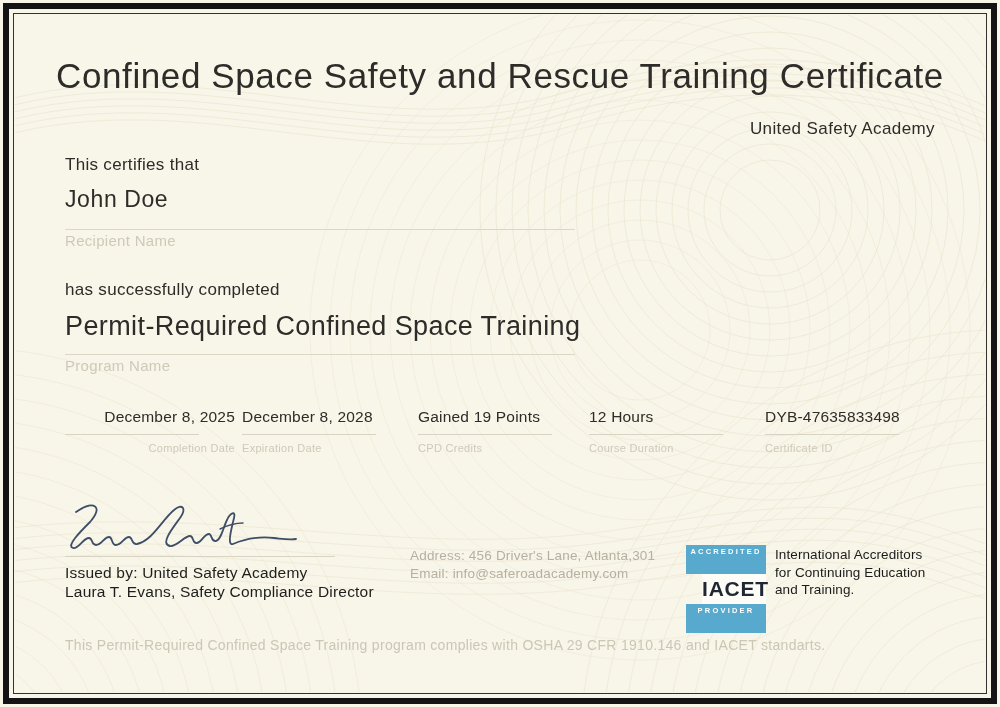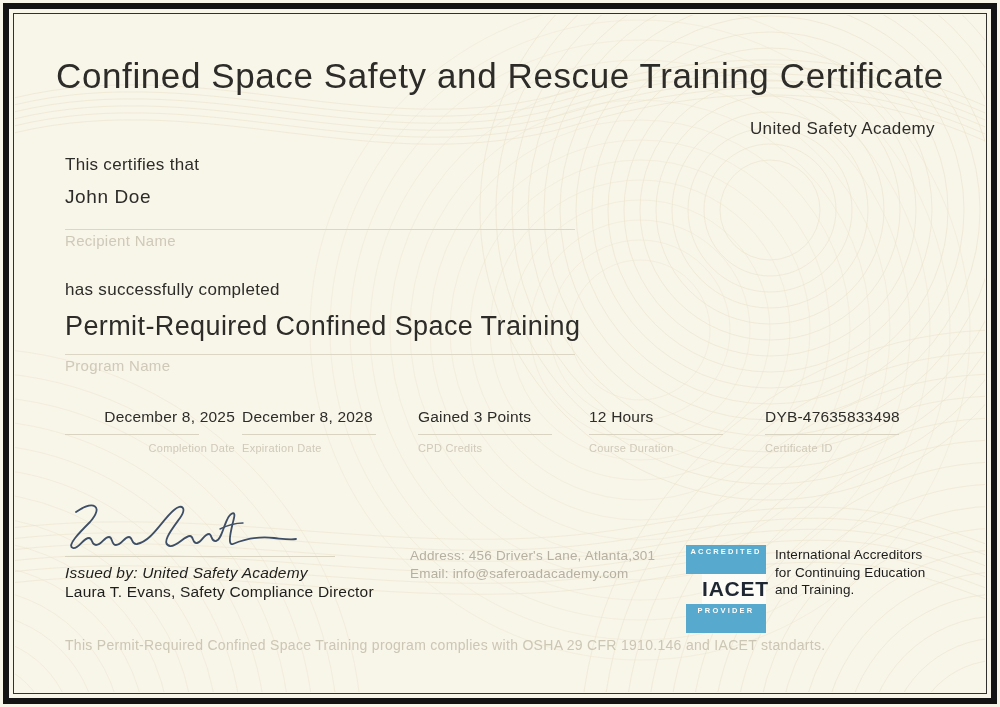--- a/index.html
+++ b/index.html
@@ -9,21 +9,21 @@
     font-family:"Liberation Sans", sans-serif;color:#2d2c29;
   }
   .frame-outer{position:absolute;inset:3px;border:6px solid #141414;pointer-events:none;z-index:3;}
   .frame-inner{position:absolute;inset:13px;border:1.5px solid #32312d;pointer-events:none;z-index:3;}
   .guilloche{position:absolute;inset:15px;width:970px;height:677px;z-index:1;}
   .content{position:absolute;inset:0;z-index:2;}
   .abs{position:absolute;}
   .title{left:0;right:0;top:56px;text-align:center;font-size:35px;letter-spacing:.6px;color:#2d2c29;font-weight:400;}
   .org{right:65px;top:119px;font-size:17px;letter-spacing:.4px;}
   .lead{left:65px;font-size:17px;letter-spacing:.3px;}
-  .bigname{left:65px;top:186px;font-size:19px;letter-spacing:.6px;}
+  .bigname{left:65px;top:186px;font-size:23px;letter-spacing:.6px;}
   .program{left:65px;top:311px;font-size:27px;letter-spacing:.4px;}
   .rule{height:1px;background:#dcd6c5;}
   .lightlabel{font-size:15px;color:#cfc9b8;letter-spacing:.3px;}
   .detail{top:408px;width:170px;}
   .detail .dvalue{font-size:15.5px;color:#2d2c29;letter-spacing:.2px;}
   .detail .drule{width:134px;height:1px;background:#d9d3c2;margin-top:8px;}
   .detail .dlabel{font-size:11px;color:#cfc9b8;margin-top:7px;letter-spacing:.3px;}
   .sig-line{left:65px;top:556px;width:270px;height:1px;background:#d9d3c2;}
   .issued{left:65px;font-size:15.5px;color:#1e1e1c;letter-spacing:.2px;}
   .contact{left:410px;top:547px;font-size:13.5px;color:#b6b0a1;line-height:17.5px;letter-spacing:.2px;}
@@ -137,21 +137,21 @@
       <div class="dvalue">December 8, 2025</div>
       <div class="drule"></div>
       <div class="dlabel">Completion Date</div>
     </div>
     <div class="abs detail" style="left:242px;">
       <div class="dvalue">December 8, 2028</div>
       <div class="drule"></div>
       <div class="dlabel">Expiration Date</div>
     </div>
     <div class="abs detail" style="left:418px;">
-      <div class="dvalue">Gained 3 Points</div>
+      <div class="dvalue">Gained 19 Points</div>
       <div class="drule"></div>
       <div class="dlabel">CPD Credits</div>
     </div>
     <div class="abs detail" style="left:589px;">
       <div class="dvalue">12 Hours</div>
       <div class="drule"></div>
       <div class="dlabel">Course Duration</div>
     </div>
     <div class="abs detail" style="left:765px;">
       <div class="dvalue">DYB-47635833498</div>
@@ -163,21 +163,21 @@
       <path d="M16 10 C 34 -2 44 4 30 20 C 20 30 6 44 13 46 C 19 47 23 36 29 36
                C 33 36 31 43 36 43 C 42 43 44 35 49 35 C 53 35 51 43 56 43
                C 62 43 64 35 69 35 C 73 35 71 43 77 42 C 92 39 102 18 114 8
                C 122 1 127 6 120 16 C 112 27 100 42 110 44 C 117 45 124 34 130 34
                C 134 34 132 42 137 41 C 142 40 144 32 149 32 C 152 32 151 40 156 39
                C 161 38 163 26 167 18 C 170 11 176 8 174 16 C 171 28 167 44 173 42
                C 180 39 196 34 214 36 C 224 37 230 38 236 37" fill="none" stroke="#3d4e66" stroke-width="1.8" stroke-linecap="round" stroke-linejoin="round"></path>
       <path d="M160 27 C 168 23 176 21 183 21" fill="none" stroke="#3d4e66" stroke-width="1.4" stroke-linecap="round"></path>
     </svg>
     <div class="abs sig-line"></div>
-    <div class="abs issued" style="top:564px;font-style:italic;">Issued by: United Safety Academy</div>
+    <div class="abs issued" style="top:564px;">Issued by: United Safety Academy</div>
     <div class="abs issued" style="top:583px;">Laura T. Evans, Safety Compliance Director</div>
 
     <div class="abs contact">
       <div>Address: 456 Driver's Lane, Atlanta,301</div>
       <div>Email: info@saferoadacademy.com</div>
     </div>
 
     <div class="abs badge">
       <div class="bar">ACCREDITED</div>
       <div class="mid">IACET</div>

